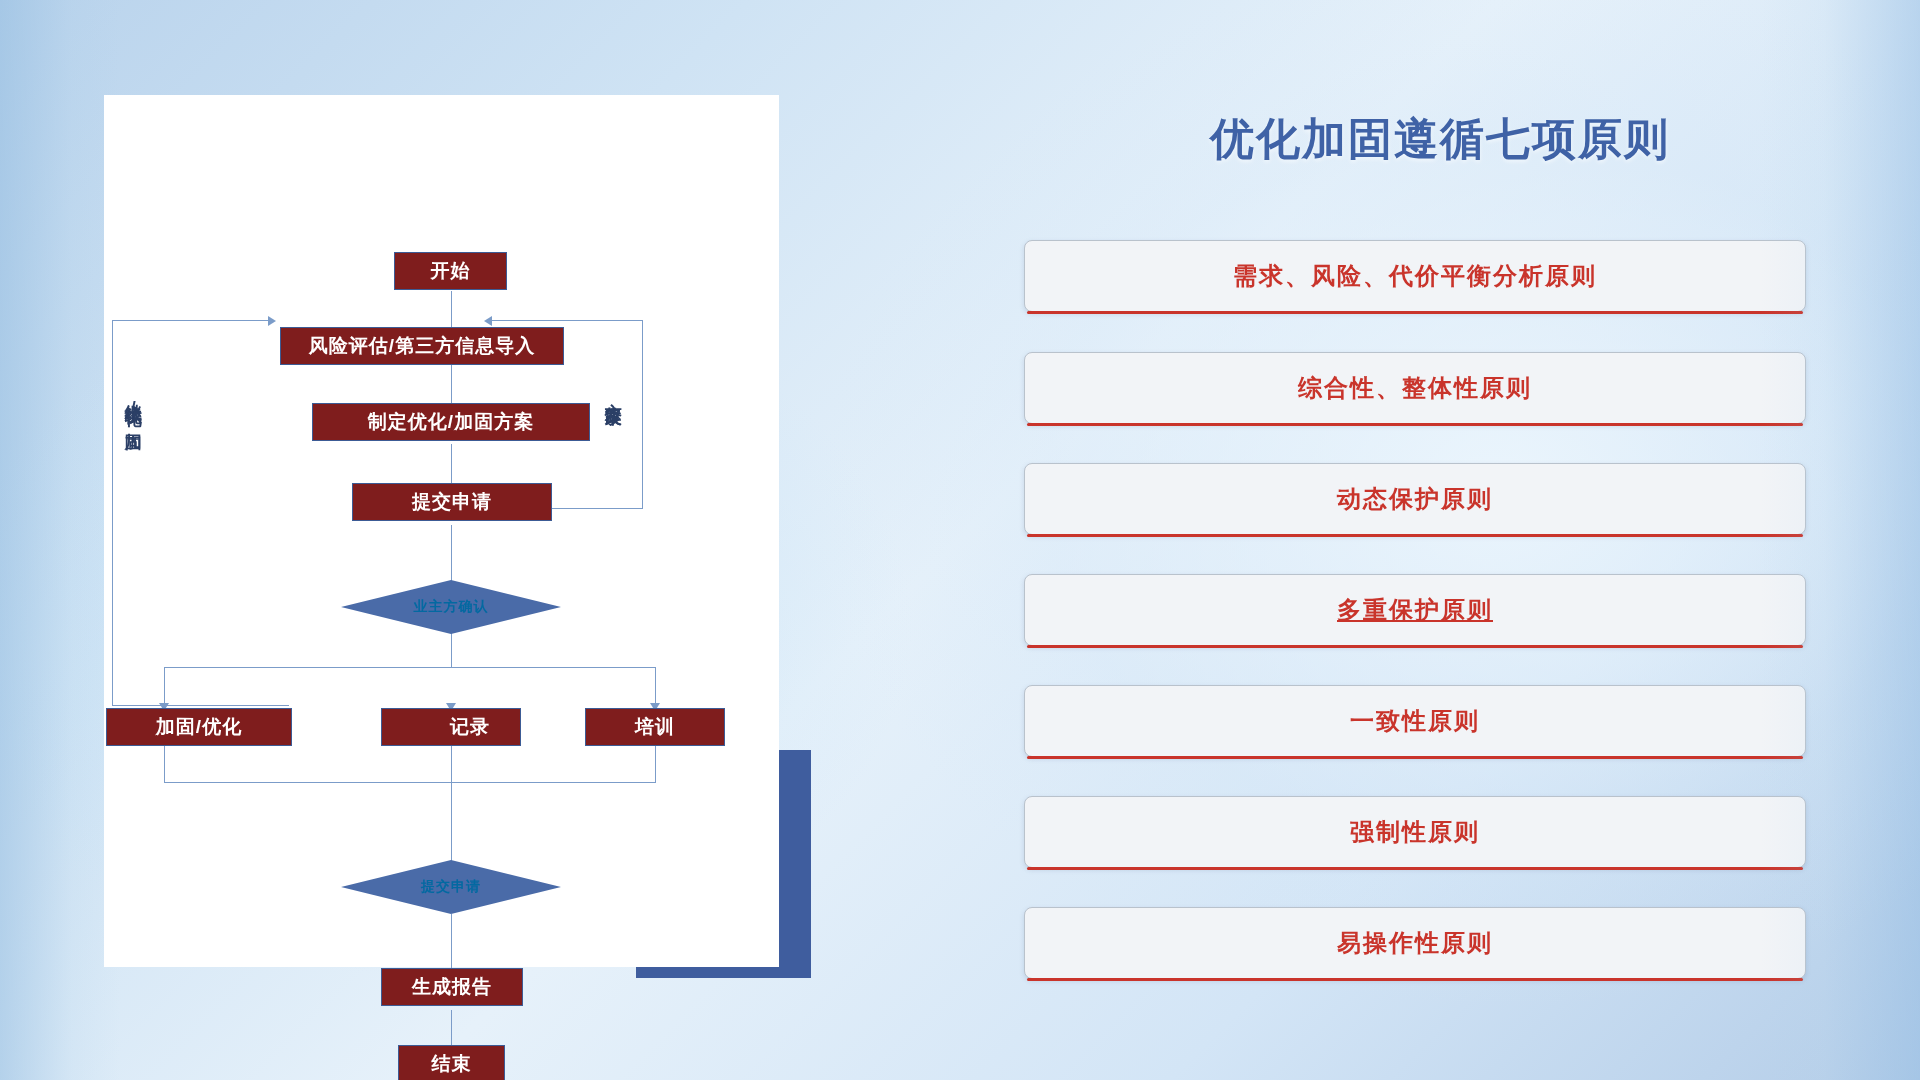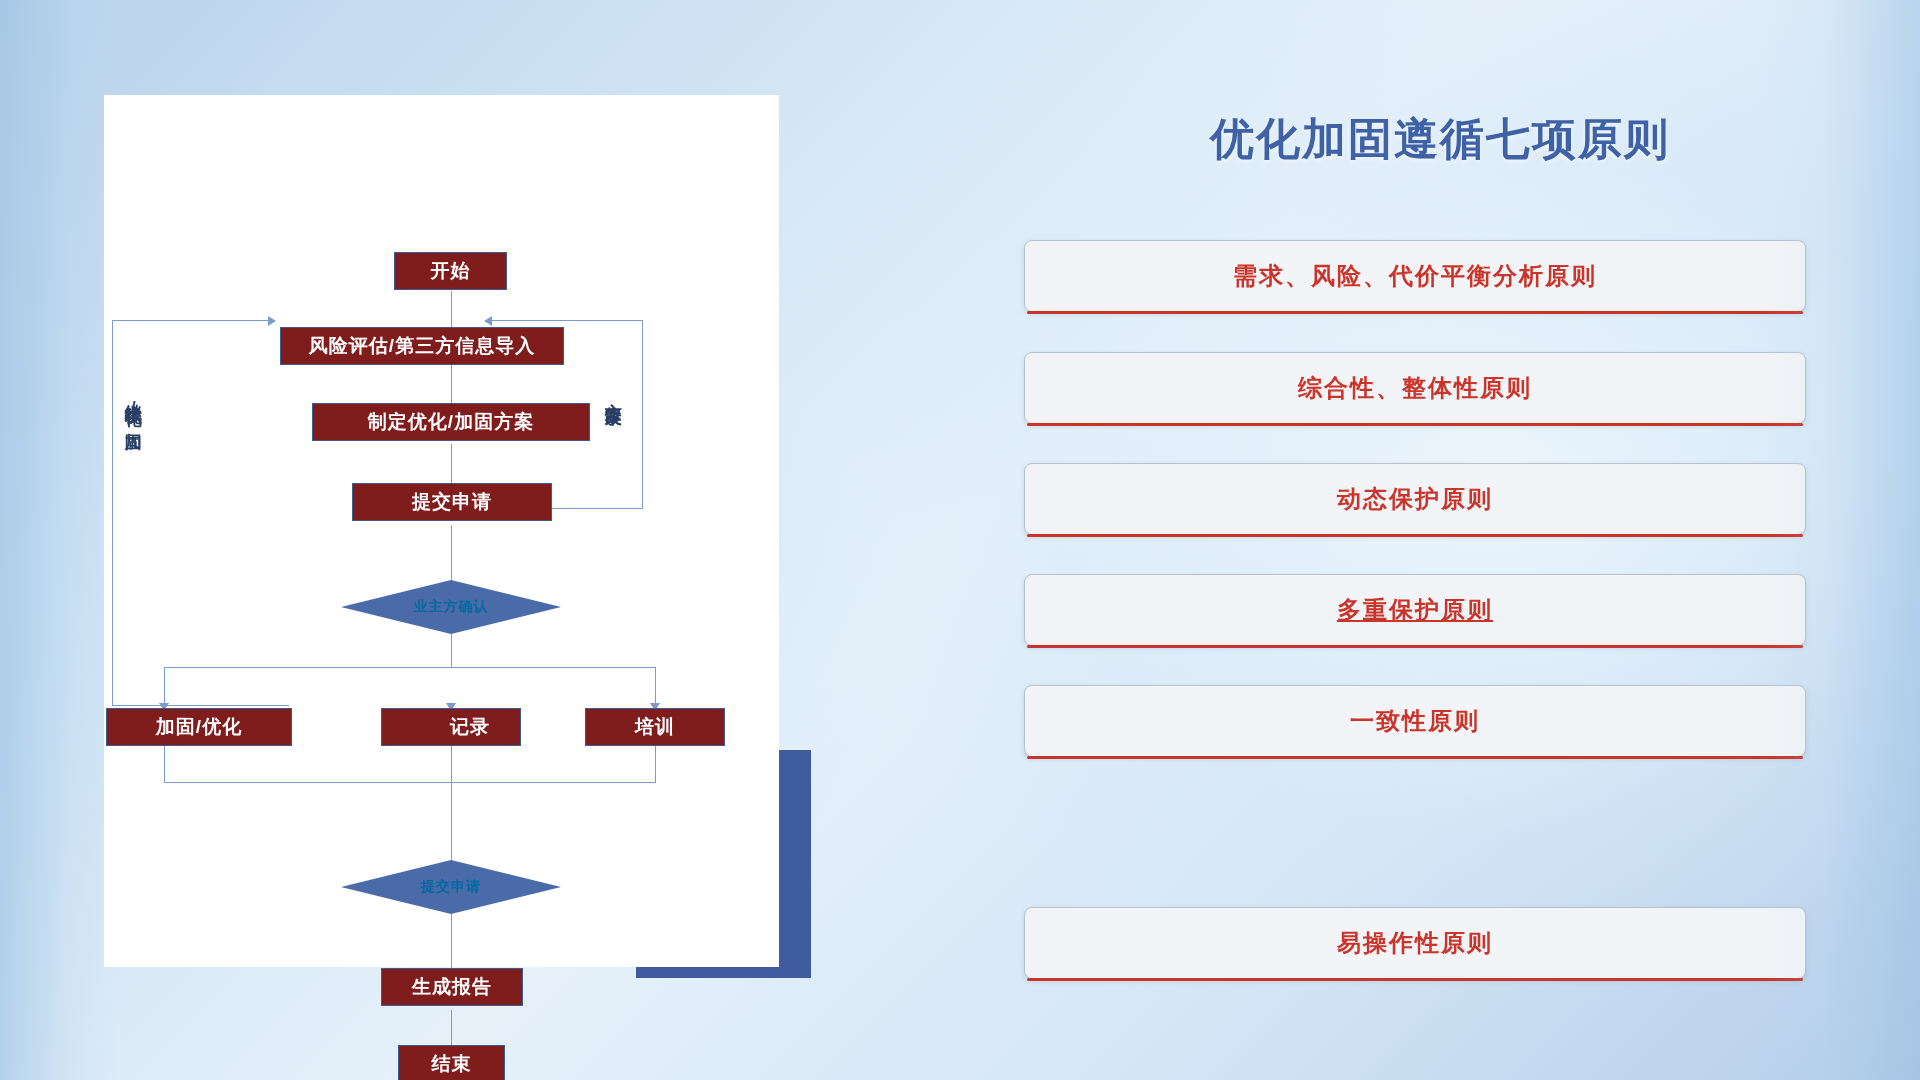--- a/index.html
+++ b/index.html
@@ -270,16 +270,17 @@
   <div class="principle" style="top:240px;">需求、风险、代价平衡分析原则</div>
 
   <div class="principle" style="top:352px;">综合性、整体性原则</div>
 
   <div class="principle" style="top:463px;">动态保护原则</div>
 
   <div class="principle" style="top:574px;text-decoration:underline;">多重保护原则</div>
 
   <div class="principle" style="top:685px;">一致性原则</div>
 
+  <div class="principle" style="top:796px;">强制性原则</div>
 
   <div class="principle" style="top:907px;text-align:center;">易操作性原则</div>
 
 </div>
 
 </body></html>

